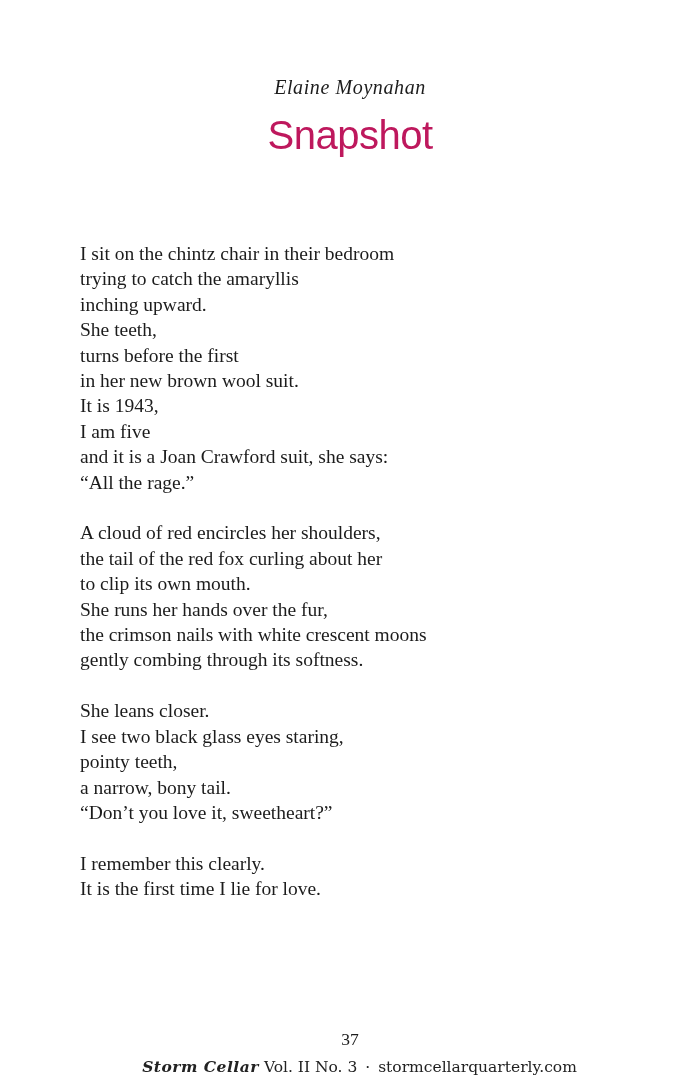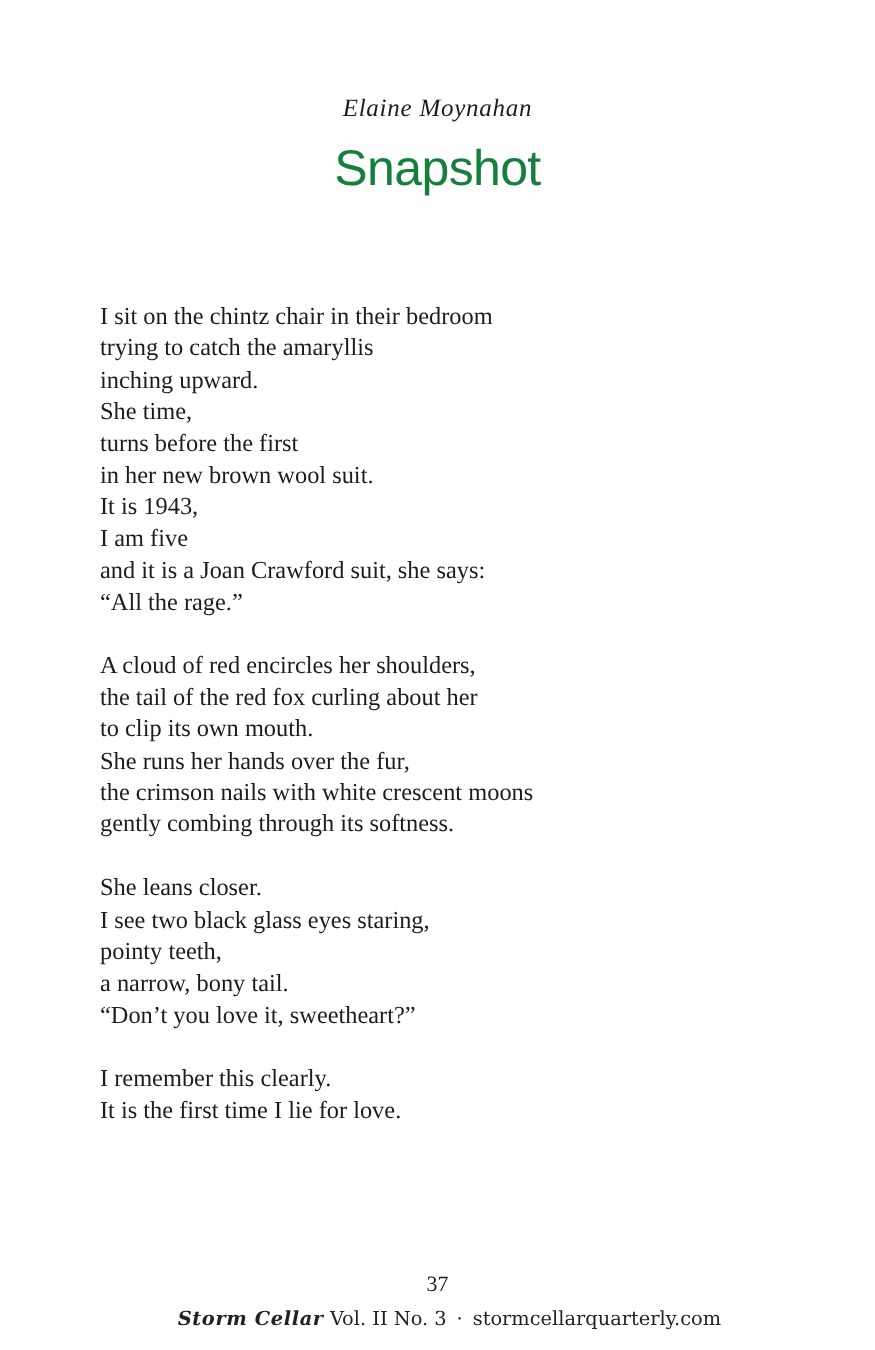--- a/index.html
+++ b/index.html
@@ -25,41 +25,41 @@
     letter-spacing: 0.6px;
     color: #1c1c1c;
   }
   .title {
     margin-top: 14px;
     text-align: center;
     font-family: "Liberation Sans", sans-serif;
     font-weight: 400;
     font-size: 40px;
     letter-spacing: -0.5px;
-    color: #15803d;
+    color: #be185d;
   }
   .poem {
     position: absolute;
     top: 241px;
     left: 80px;
     right: 40px;
   }
   .line {
     font-size: 19.5px;
     line-height: 25.4px;
     color: #1c1c1c;
     white-space: nowrap;
   }
   .stanza { margin-bottom: 25.4px; }
   .stanza:last-child { margin-bottom: 0; }
   .footer {
     position: absolute;
     left: 0;
     right: 0;
-    bottom: 16px;
+    bottom: 4px;
     text-align: center;
   }
   .page-number {
     font-size: 17.5px;
     margin-bottom: 7px;
     color: #1c1c1c;
   }
   .journal-line {
     font-family: "DejaVu Serif", serif;
     font-size: 15.5px;
@@ -80,21 +80,21 @@
 
   <div class="author">Elaine Moynahan</div>
 
   <h1 class="title">Snapshot</h1>
 
   <div class="poem" id="poem">
       <div class="stanza">
         <div class="line">I sit on the chintz chair in their bedroom</div>
         <div class="line">trying to catch the amaryllis</div>
         <div class="line">inching upward.</div>
-        <div class="line">She time,</div>
+        <div class="line">She teeth,</div>
         <div class="line">turns before the first</div>
         <div class="line">in her new brown wool suit.</div>
         <div class="line">It is 1943,</div>
         <div class="line">I am five</div>
         <div class="line">and it is a Joan Crawford suit, she says:</div>
         <div class="line">“All the rage.”</div>
       </div>
       <div class="stanza">
         <div class="line">A cloud of red encircles her shoulders,</div>
         <div class="line">the tail of the red fox curling about her</div>

